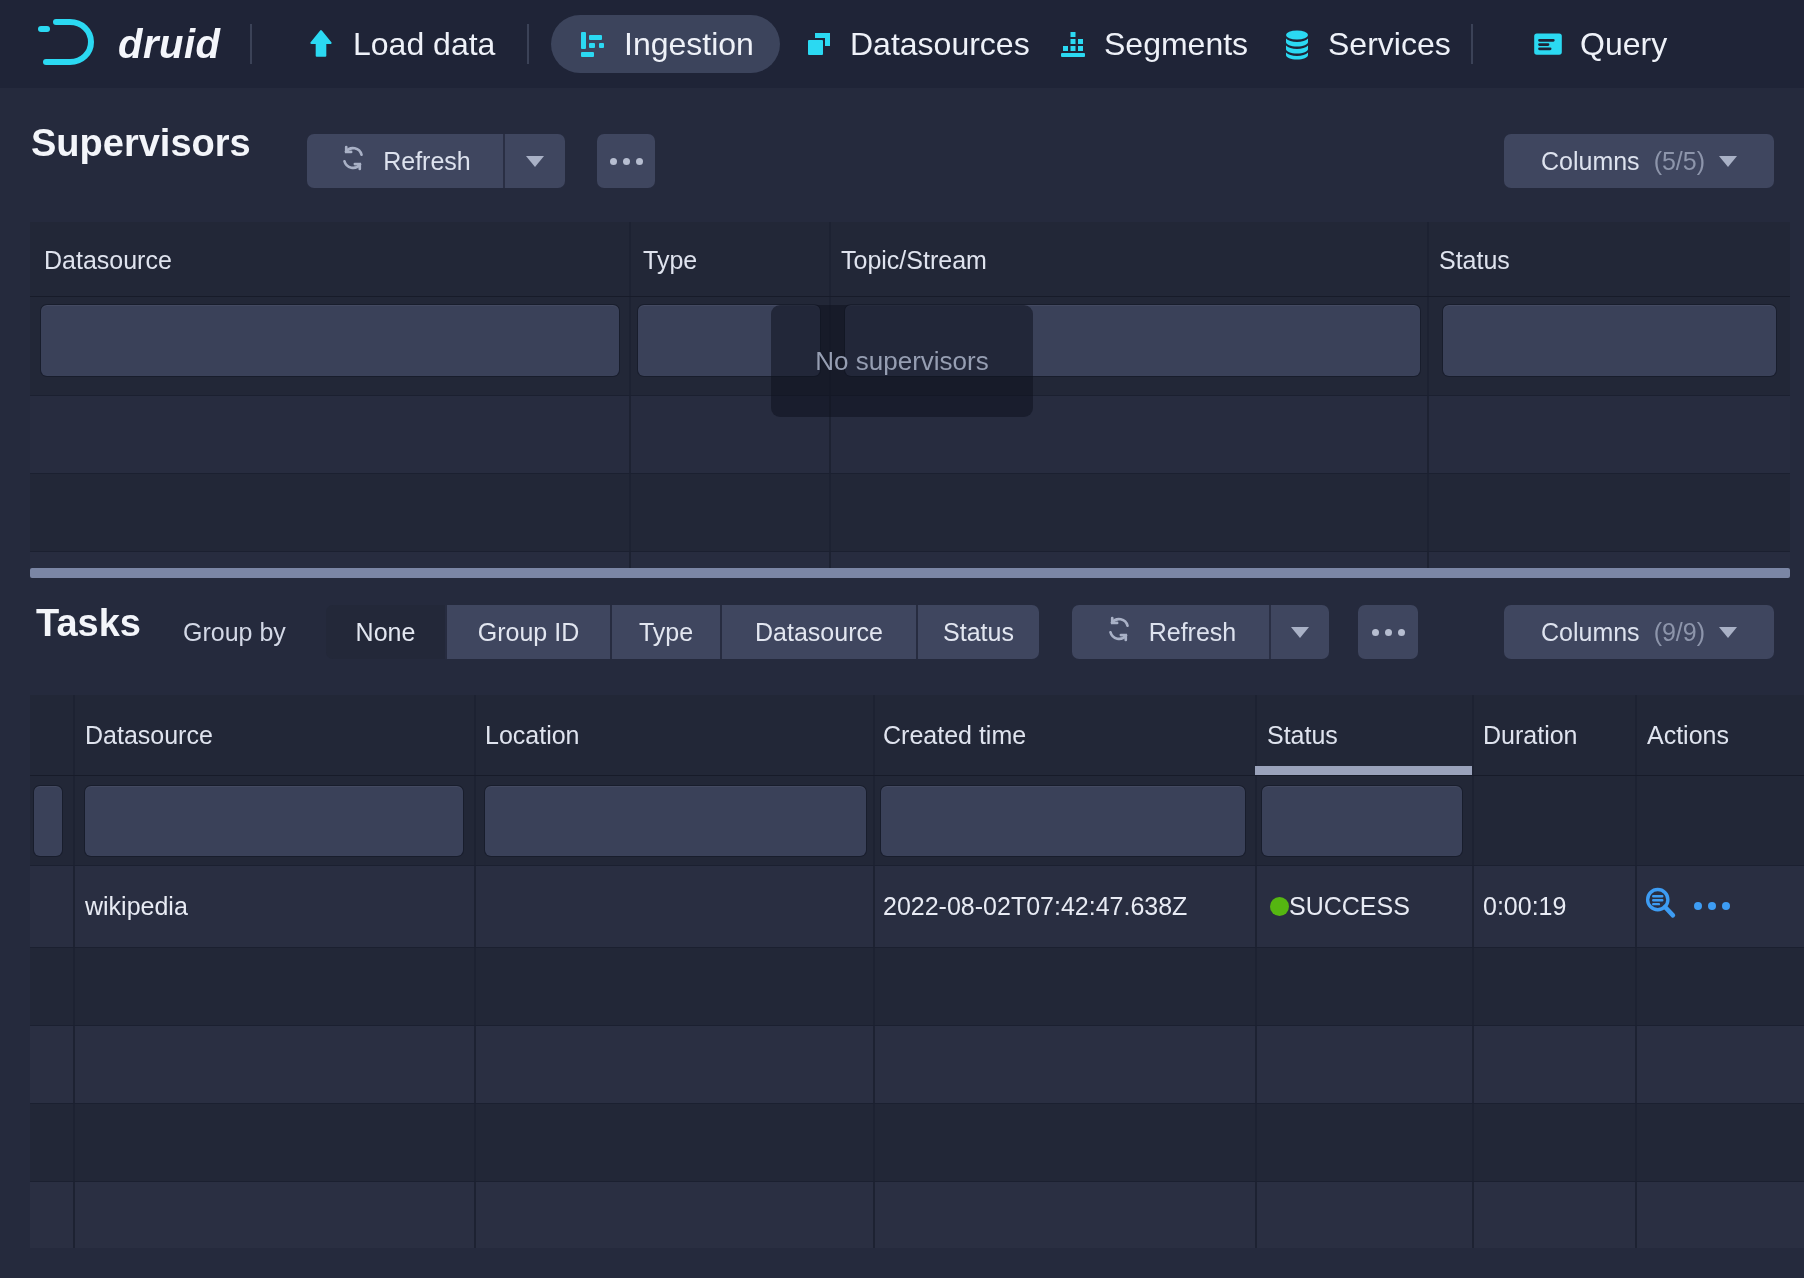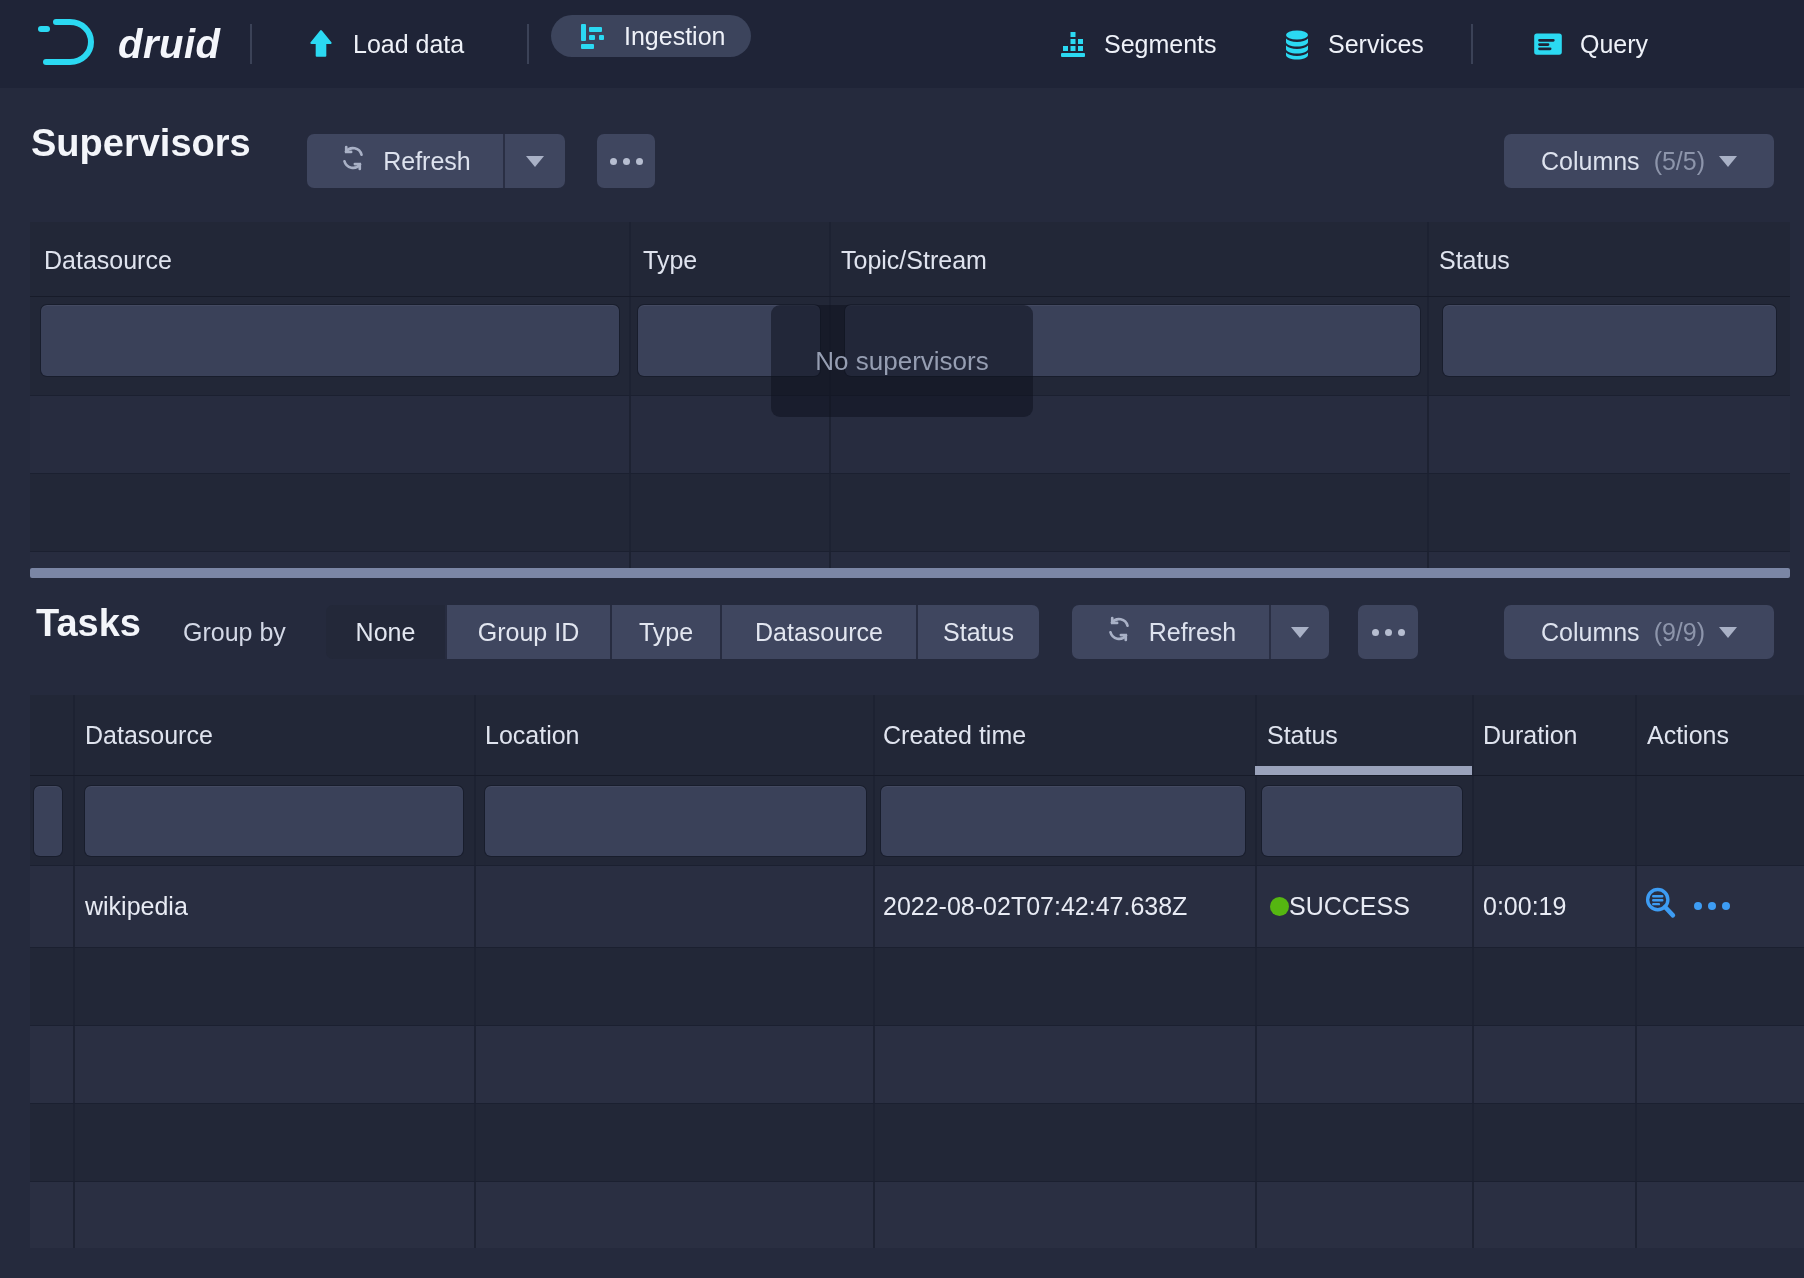--- a/index.html
+++ b/index.html
@@ -7,22 +7,22 @@
   .screen{
     position:relative;width:1804px;height:1278px;overflow:hidden;
     background:#252a3d;font-family:"Liberation Sans",sans-serif;color:#e8ebf4;
   }
   
   .nav{position:absolute;left:0;top:0;width:100%;height:88px;background:#1f2437;}
   .brand{position:absolute;left:36px;top:0;height:88px;display:flex;align-items:center;gap:16px;}
   .brand-word{font-size:40px;font-style:italic;font-weight:700;color:#f4f6fb;letter-spacing:.5px;}
   .nav-divider{position:absolute;top:24px;width:2px;height:40px;background:#3b4257;}
   .nav-item{position:absolute;top:0;height:88px;display:flex;align-items:center;gap:15px;
-            font-size:25px;color:#eef1f8;cursor:pointer;padding:0 4px;}
-  .nav-item.pill{background:#3c445c;border-radius:29px;height:42px;top:15px;padding:4px 26px;}
+            font-size:32px;color:#eef1f8;cursor:pointer;padding:0 4px;}
+  .nav-item.pill{background:#3c445c;border-radius:29px;height:58px;top:15px;padding:4px 26px;}
   .nav-item svg{display:block;}
   
   .ttl{position:absolute;font-size:38px;font-weight:600;color:#f3f5fa;}
   .btn{position:absolute;height:54px;background:#3f465f;border-radius:7px;display:flex;
        align-items:center;justify-content:center;gap:14px;font-size:25px;color:#dde2ee;cursor:pointer;}
   .split{position:absolute;height:54px;display:flex;border-radius:7px;overflow:hidden;}
   .split .seg-main{background:#3f465f;display:flex;align-items:center;justify-content:center;
        gap:16px;font-size:25px;color:#dde2ee;cursor:pointer;}
   .split .seg-caret{background:#3f465f;border-left:2px solid #2a2f44;display:flex;align-items:center;
        justify-content:center;cursor:pointer;}
@@ -92,20 +92,29 @@
           <rect x="4" y="4" width="5" height="17" rx="1"></rect>
           <rect x="4" y="24" width="13" height="5" rx="1"></rect>
           <rect x="12" y="7" width="13" height="5" rx="1"></rect>
           <rect x="12" y="15" width="6" height="5" rx="1"></rect>
           <rect x="22" y="15" width="5" height="5" rx="1"></rect>
         </svg>
       </span>
       <span>Ingestion</span>
     </div>
 
+    <div class="nav-item" style="left:799px">
+      <span>
+        <svg width="32" height="32" viewBox="0 0 32 32" fill="#2bd9f2">
+          <path d="M12 5h15v13h-5V10H12z"></path>
+          <rect x="5" y="12" width="15" height="15" rx="1"></rect>
+        </svg>
+      </span>
+      <span>Datasources</span>
+    </div>
 
     <div class="nav-item" style="left:1053px">
       <span>
         <svg width="32" height="32" viewBox="0 0 32 32" fill="#2bd9f2">
           <rect x="4" y="25" width="24" height="4" rx="1"></rect>
           <rect x="6" y="18" width="5" height="5"></rect>
           <rect x="13.5" y="18" width="5" height="5"></rect>
           <rect x="21" y="18" width="5" height="5"></rect>
           <rect x="13.5" y="11" width="5" height="5"></rect>
           <rect x="21" y="11" width="5" height="5"></rect>

